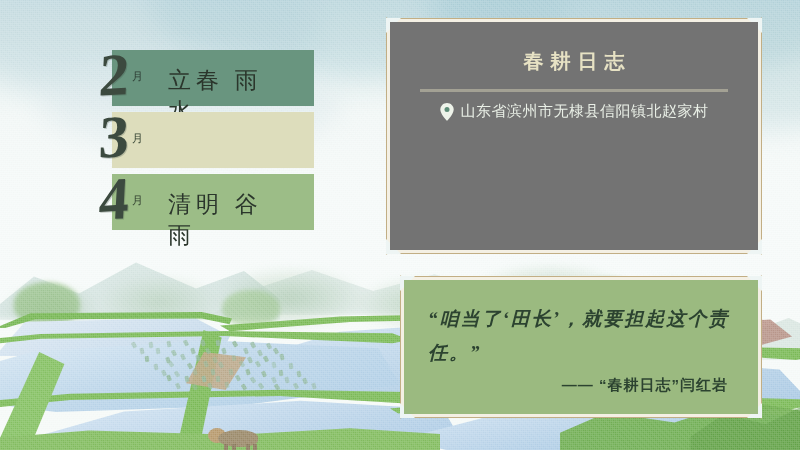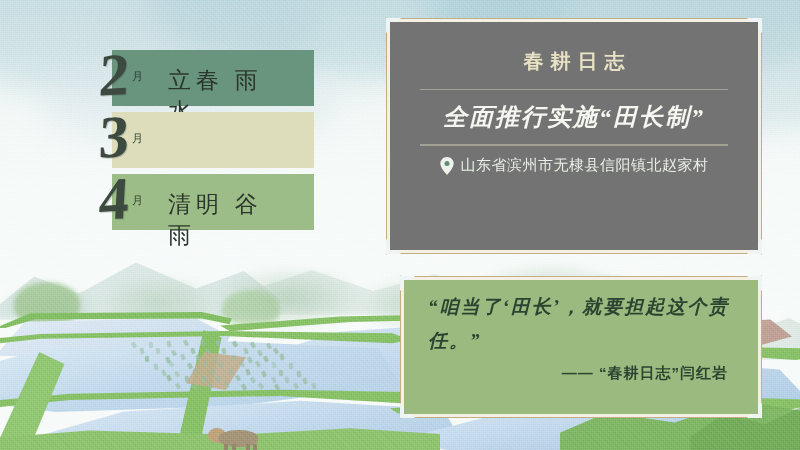--- a/index.html
+++ b/index.html
@@ -339,21 +339,21 @@
     width:14px; height:18px; flex:0 0 auto;
     position:relative;
   }
 
   
   #card-quote {
     left:400px; top:276px; width:362px; height:142px;
   }
   #card-quote .inner { background:#9bba80; }
   #card-quote .notch { background:#eef5f4; }
-  #card-quote .qpad { padding:10px 26px 10px 24px; }
+  #card-quote .qpad { padding:22px 26px 10px 24px; }
 
   .quote-text {
     color:#2c4330;
     font-size:19px;
     line-height:34px;
     letter-spacing:2px;
     font-family:"Liberation Serif","DejaVu Serif",serif;
     font-style:italic;
     font-weight:600;
   }
@@ -525,21 +525,20 @@
     <div class="notch-line nl-br"></div>
     <div class="notch n-tl"></div>
     <div class="notch n-tr"></div>
     <div class="notch n-bl"></div>
     <div class="notch n-br"></div>
 
     <div class="inner">
       <div class="pad">
         <div class="log-title">春耕日志</div>
         <div class="hr-line"></div>
-        <div class="log-line">全面推行实施“田长制”</div>
         <div class="hr-line"></div>
         <div class="hr-line"></div>
         <div class="log-loc">
           <span class="pin">
             <svg width="14" height="18" viewBox="0 0 14 18">
               <path d="M7 0 C3.2 0 0.3 2.9 0.3 6.6 C0.3 11.3 7 18 7 18 C7 18 13.7 11.3 13.7 6.6 C13.7 2.9 10.8 0 7 0 Z" fill="#eef3ea"></path>
               <circle cx="7" cy="6.5" r="2.5" fill="#5e8d78"></circle>
             </svg>
           </span>
           <span>山东省滨州市无棣县信阳镇北赵家村</span>

